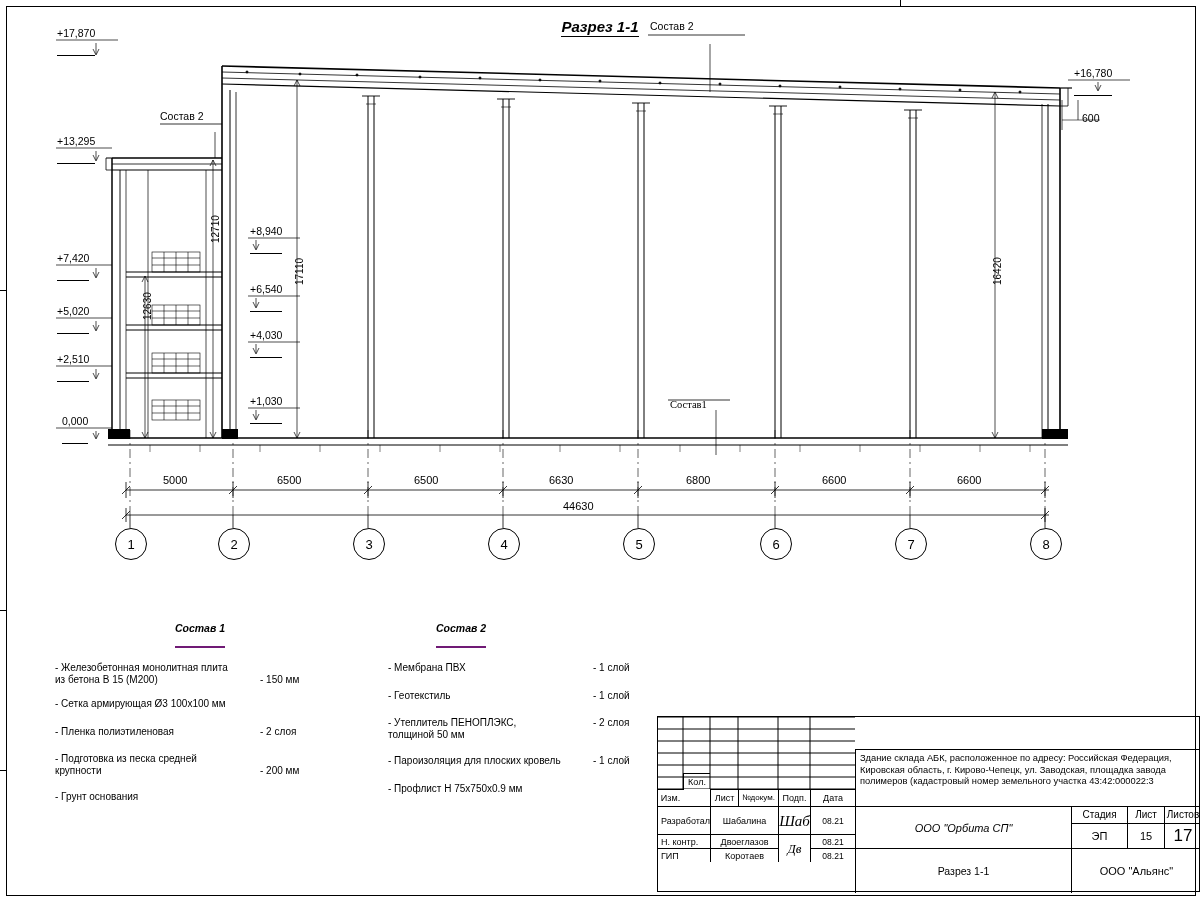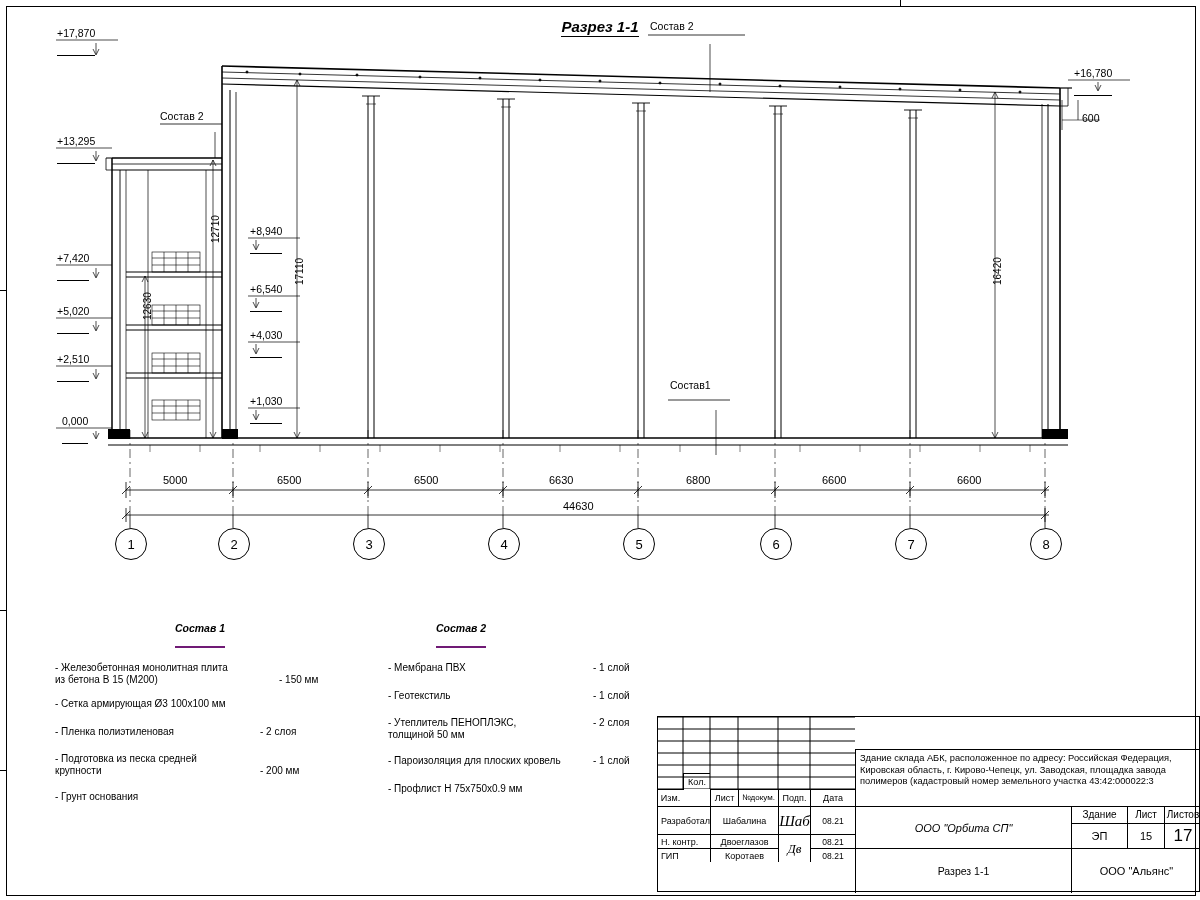--- a/index.html
+++ b/index.html
@@ -350,21 +350,21 @@
   <div class="lbl u" style="left:1074px;top:67px;">+16,780</div>
   <div class="lbl" style="left:1082px;top:112px;">600</div>
 
   <div class="vlbl" style="left:210px;top:243px;">12710</div>
   <div class="vlbl" style="left:142px;top:320px;">12630</div>
   <div class="vlbl" style="left:294px;top:285px;">17110</div>
   <div class="vlbl" style="left:992px;top:285px;">16420</div>
 
   <div class="lbl" style="left:650px;top:20px;">Состав 2</div>
   <div class="lbl" style="left:160px;top:110px;">Состав 2</div>
-  <div class="lbl" style="left:670px;top:379px;">Состав1</div>
+  <div class="lbl" style="left:670px;top:399px;font-family:Liberation Serif, serif;">Состав1</div>
 
   <div class="dim" style="left:163px;top:474px;">5000</div>
   <div class="dim" style="left:277px;top:474px;">6500</div>
   <div class="dim" style="left:414px;top:474px;">6500</div>
   <div class="dim" style="left:549px;top:474px;">6630</div>
   <div class="dim" style="left:686px;top:474px;">6800</div>
   <div class="dim" style="left:822px;top:474px;">6600</div>
   <div class="dim" style="left:957px;top:474px;">6600</div>
   <div class="dim" style="left:563px;top:500px;">44630</div>
 
@@ -377,21 +377,21 @@
   <div class="bub" style="left:895px;top:528px;">7</div>
   <div class="bub" style="left:1030px;top:528px;">8</div>
 
   <div class="notes" style="left:55px;top:622px;width:290px;">
     <div style="text-align:center;margin-bottom:14px;">
       <span class="note-h">Состав 1</span>
     </div>
     <div class="note-row" style="margin-bottom:13px;">
       <span style="white-space:pre-line;">- Железобетонная  монолитная плита
    из бетона В 15 (М200)</span>
-      <span class="note-val" style="top:12px;margin-left:19px;">- 150 мм</span>
+      <span class="note-val" style="top:12px;">- 150 мм</span>
     </div>
     <div class="note-row" style="margin-bottom:16px;">
       <span style="white-space:pre-line;">- Сетка армирующая Ø3 100х100 мм</span>
       <span class="note-val"></span>
     </div>
     <div class="note-row" style="margin-bottom:16px;">
       <span style="white-space:pre-line;">- Пленка полиэтиленовая</span>
       <span class="note-val">- 2 слоя</span>
     </div>
     <div class="note-row" style="margin-bottom:15px;">
@@ -475,21 +475,21 @@
     <div class="cell" style="left:152px;top:131px;width:45px;height:14px;font-size:8.5px;">08.21</div>
 
     <div class="cell" style="left:197px;top:32px;width:346px;height:57px;">
       <span class="desc" style="left:4px;top:3px;width:345px;">Здание склада АБК, расположенное по адресу: Российская Федерация, Кировская область, г. Кирово-Чепецк, ул. Заводская, площадка завода полимеров (кадастровый номер земельного участка 43:42:000022:3</span>
     </div>
 
     <div class="cell" style="left:197px;top:89px;width:216px;height:42px;font-size:11px;font-style:italic;">ООО "Орбита СП"</div>
 
     <div class="cell" style="left:197px;top:131px;width:216px;height:45px;font-size:10.5px;">Разрез 1-1</div>
 
-    <div class="cell" style="left:413px;top:89px;width:56px;height:17px;font-size:10px;">Здание</div>
+    <div class="cell" style="left:413px;top:89px;width:56px;height:17px;font-size:10px;">Стадия</div>
     <div class="cell" style="left:469px;top:89px;width:37px;height:17px;font-size:10px;">Лист</div>
     <div class="cell" style="left:506px;top:89px;width:37px;height:17px;font-size:10px;">Листов</div>
 
     <div class="cell" style="left:413px;top:106px;width:56px;height:25px;font-size:11px;">ЭП</div>
     <div class="cell" style="left:469px;top:106px;width:37px;height:25px;font-size:11px;">15</div>
     <div class="cell" style="left:506px;top:106px;width:37px;height:25px;font-size:17px;">17</div>
 
     <div class="cell" style="left:413px;top:131px;width:130px;height:45px;font-size:11px;">ООО "Альянс"</div>
   </div>
 

